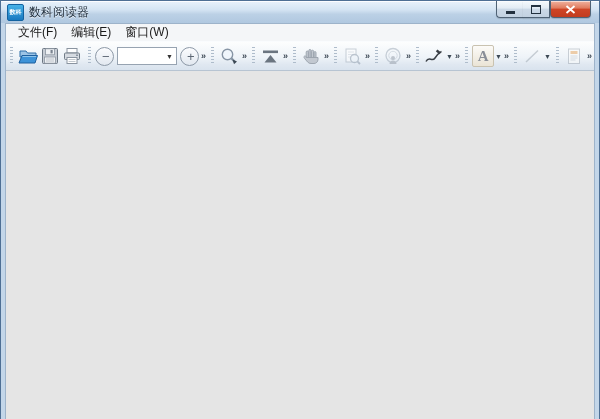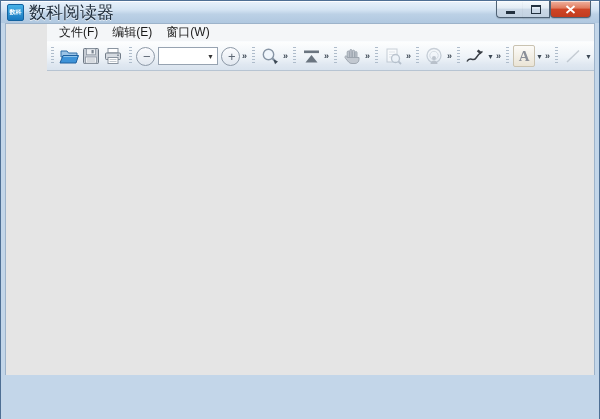--- a/index.html
+++ b/index.html
@@ -25,21 +25,21 @@
   }
   .app-icon {
     width:15px; height:15px; margin:0 5px 0 6px;
     border-radius:2px;
     background:linear-gradient(#46b2e8, #1979c0);
     border:1px solid #1262a0;
     display:flex; align-items:center; justify-content:center;
     color:#fff; font-size:6px; font-weight:bold; letter-spacing:0;
     overflow:hidden;
   }
-  .title-text { font-size:17px; color:#1c2a38; text-shadow:0 1px 0 rgba(255,255,255,.7);font-family:Liberation Serif, serif; }
+  .title-text { font-size:12px; color:#1c2a38; text-shadow:0 1px 0 rgba(255,255,255,.7);font-family:Liberation Serif, serif; }
   .win-controls { position:absolute; top:0; right:8px; display:flex; }
   .win-btn {
     height:16px;
     border:1px solid #4f6275; border-top:none;
     border-radius:0 0 4px 4px;
     display:flex; align-items:center; justify-content:center;
     box-shadow: inset 0 1px 0 rgba(255,255,255,.55), 0 1px 1px rgba(0,0,0,.15);
     cursor:default;
   }
   .win-btn.min, .win-btn.max {
@@ -51,24 +51,24 @@
   .win-btn.close {
     width:39px; margin-left:0;
     background:linear-gradient(#f0b3a0, #e07a5d 45%, #cf4526 50%, #c23c1f);
   }
   .glyph-min { width:9px; height:3px; background:#23313f; margin-top:6px; }
   .glyph-max { width:8px; height:6px; border:1px solid #23313f; border-top-width:2px; margin-top:1px; }
   
   .client {
     box-sizing:border-box;
     margin:0 4px;
-    height:352px;
+    height:396px;
     border:1px solid #9db3ca; border-bottom:none;
     background:#e5e5e5;
-    display:flex; flex-direction:column;padding-left:41px;
+    display:flex; flex-direction:column;
   }
   .menubar {
     height:17px; flex:0 0 17px;
     background:#f4f6f8;
     display:flex; align-items:center;
     padding-left:5px;
     font-size:12px; color:#1a1a1a;
   }
   .menu-item { padding:1px 7px; white-space:nowrap; cursor:default; }
   

